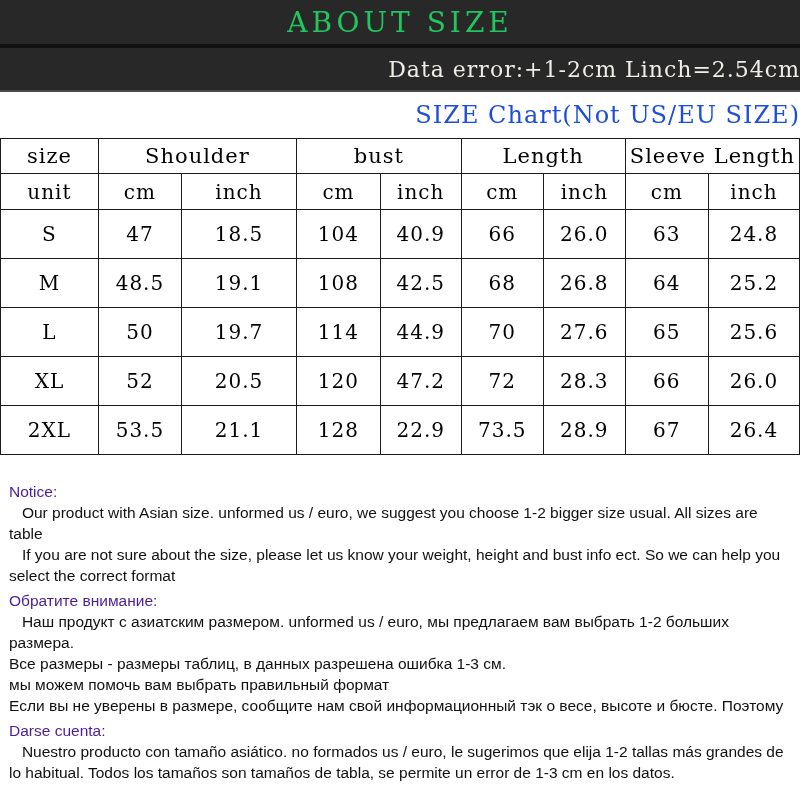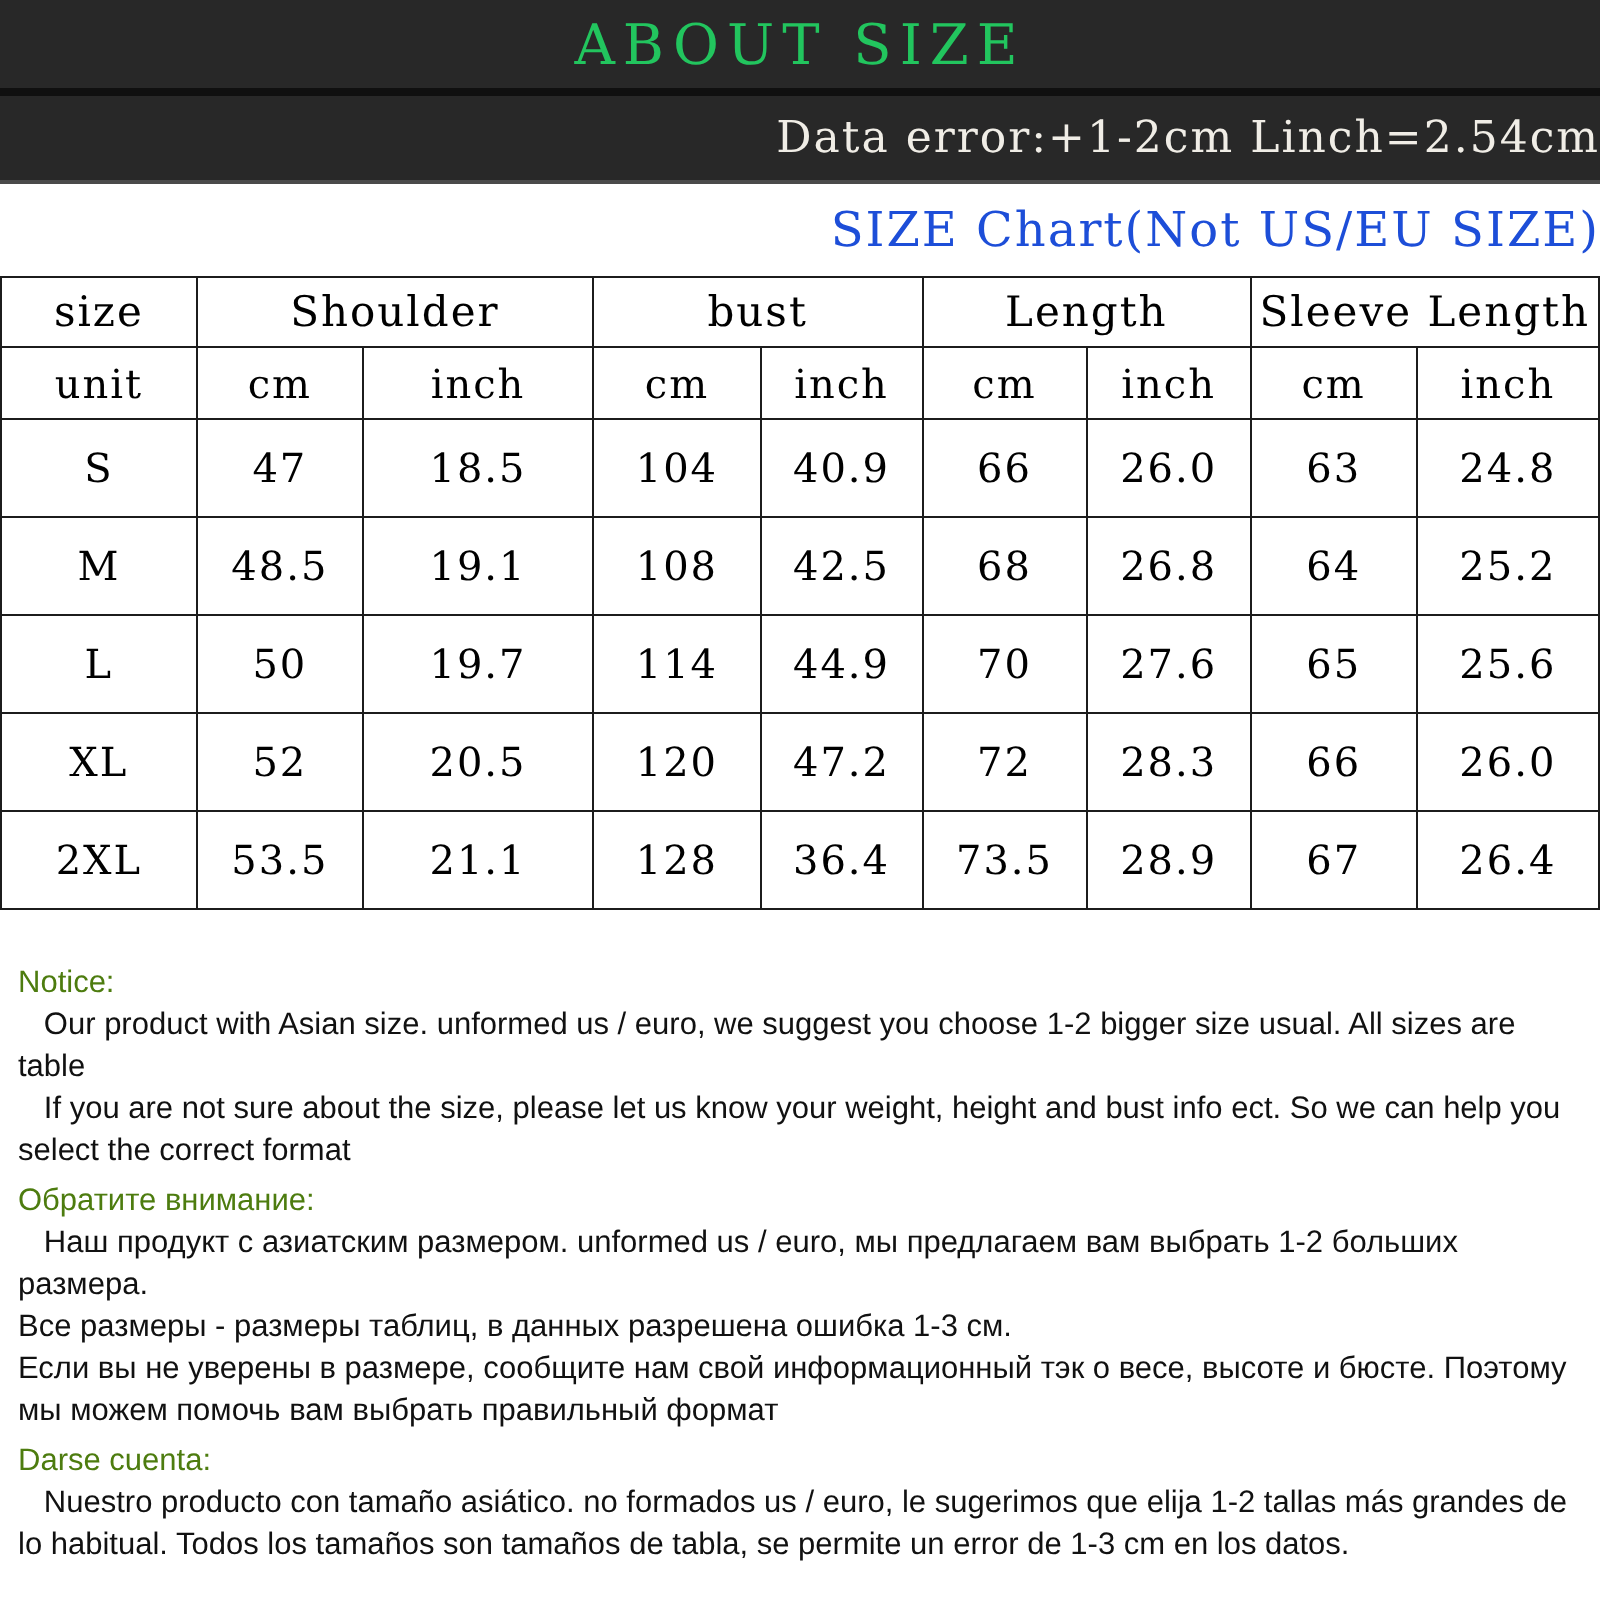--- a/index.html
+++ b/index.html
@@ -38,21 +38,21 @@
     border:1px solid #1c1c1c; text-align:center; vertical-align:middle;
     font-weight:normal; letter-spacing:1px; padding:0;
   }
   tr.group-row th { height:34px; font-size:21px; }
   tr.unit-row th  { height:35px; font-size:20px; }
   tbody tr        { height:49px; font-size:20px; }
   
   .notices { margin-top:26px; padding:0 9px; }
   .notice-section { margin-bottom:4px; }
   .notice-heading {
-    font-size:15.5px; line-height:21px; color:#4d7c0f; white-space:pre-wrap;
+    font-size:15.5px; line-height:21px; color:#4c1d95; white-space:pre-wrap;
   }
   .notice-line {
     font-size:15.5px; line-height:21px; color:#111; white-space:pre-wrap;
   }
 </style>
 </head>
 <body>
 
 <div class="page">
 
@@ -142,21 +142,21 @@
           <td>72</td>
           <td>28.3</td>
           <td>66</td>
           <td>26.0</td>
         </tr>
         <tr>
           <td>2XL</td>
           <td>53.5</td>
           <td>21.1</td>
           <td>128</td>
-          <td>36.4</td>
+          <td>22.9</td>
           <td>73.5</td>
           <td>28.9</td>
           <td>67</td>
           <td>26.4</td>
         </tr>
       </tbody>
   </table>
 
   <section class="notices">
 
@@ -164,22 +164,22 @@
       <div class="notice-heading">Notice:</div>
       <div class="notice-line">   Our product with Asian size. unformed us / euro, we suggest you choose 1-2 bigger size usual. All sizes are table</div>
       <div class="notice-line">   If you are not sure about the size, please let us know your weight, height and bust info ect. So we can help you</div>
       <div class="notice-line">select the correct format</div>
     </div>
 
     <div class="notice-section">
       <div class="notice-heading">Обратите внимание:</div>
       <div class="notice-line">   Наш продукт с азиатским размером. unformed us / euro, мы предлагаем вам выбрать 1-2 больших размера.</div>
       <div class="notice-line">Все размеры - размеры таблиц, в данных разрешена ошибка 1-3 см.</div>
+      <div class="notice-line">мы можем помочь вам выбрать правильный формат</div>
       <div class="notice-line">Если вы не уверены в размере, сообщите нам свой информационный тэк о весе, высоте и бюсте. Поэтому</div>
-      <div class="notice-line">мы можем помочь вам выбрать правильный формат</div>
     </div>
 
     <div class="notice-section">
       <div class="notice-heading">Darse cuenta:</div>
       <div class="notice-line">   Nuestro producto con tamaño asiático. no formados us / euro, le sugerimos que elija 1-2 tallas más grandes de</div>
       <div class="notice-line">lo habitual. Todos los tamaños son tamaños de tabla, se permite un error de 1-3 cm en los datos.</div>
 
     </div>
 
   </section>

